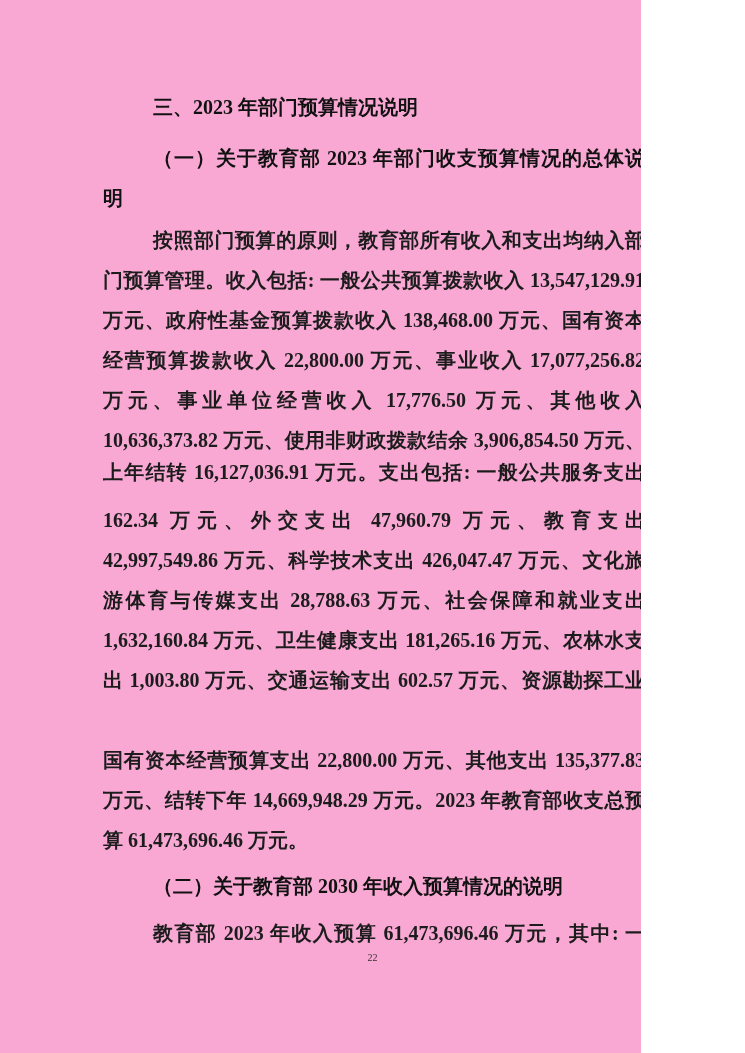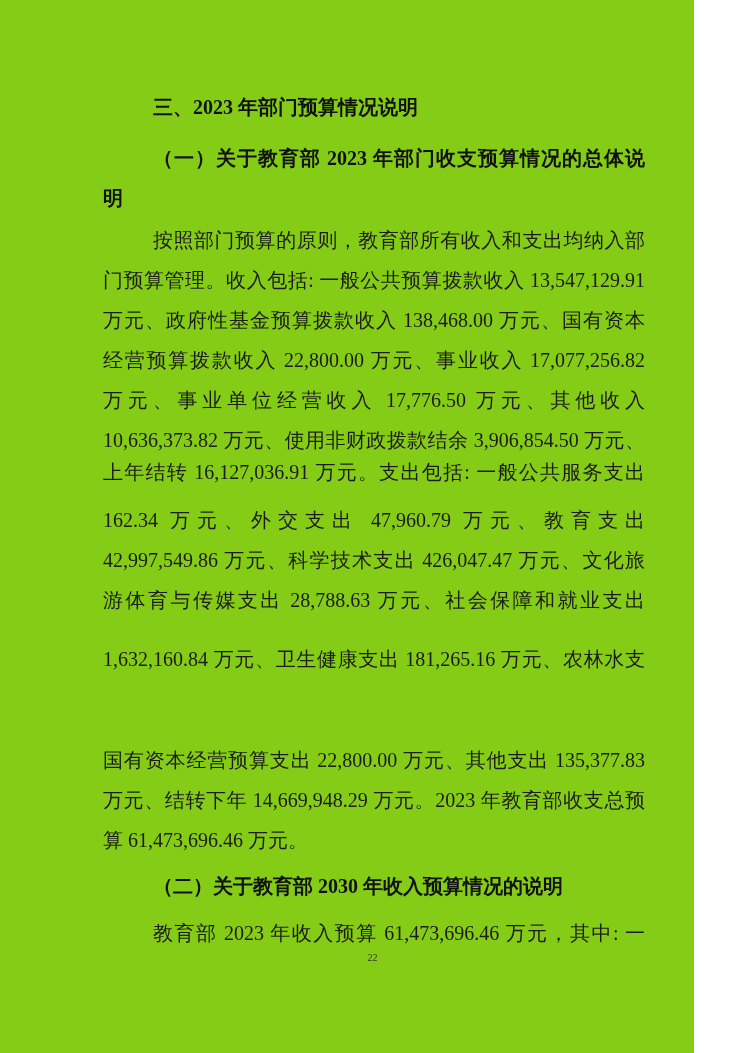--- a/index.html
+++ b/index.html
@@ -3,44 +3,44 @@
 <meta charset="utf-8">
 <style>
   * { margin: 0; padding: 0; box-sizing: border-box; }
   html, body { width: 745px; background: #ffffff; }
   body {
     font-family: "Liberation Serif", "DejaVu Serif", serif;
     color: #1c1c1c;
   }
   .page {
     position: relative;
-    width: 694px;
+    width: 641px;
     height: 1053px;
-    background: #84cc16;
+    background: #f9a8d4;
     overflow: hidden;
   }
   .tline {
     position: absolute;
     left: 103px;
     width: 542px;
     height: 40px;
     line-height: 40px;
     font-size: 20px;
   }
   .heading {
     font-weight: 700;
     color: #111111;
   }
   .indent { text-indent: 50px; }
   .just {
     text-align: justify;
     text-align-last: justify;
   }
   .bodyline {
-    font-weight: 400;
+    font-weight: 700;
   }
   .pageno {
     position: absolute;
     left: 0;
     width: 745px;
     top: 952px;
     text-align: center;
     font-size: 10px;
     color: #333333;
   }
@@ -58,21 +58,22 @@
   <div class="tline bodyline indent just" style="top:220px;">按照部门预算的原则，教育部所有收入和支出均纳入部</div>
   <div class="tline bodyline just" style="top:260px;">门预算管理。收入包括: 一般公共预算拨款收入 13,547,129.91</div>
   <div class="tline bodyline just" style="top:300px;">万元、政府性基金预算拨款收入 138,468.00 万元、国有资本</div>
   <div class="tline bodyline just" style="top:340px;">经营预算拨款收入 22,800.00 万元、事业收入 17,077,256.82</div>
   <div class="tline bodyline just" style="top:380px;">万元、事业单位经营收入 17,776.50 万元、其他收入</div>
   <div class="tline bodyline just" style="top:420px;">10,636,373.82 万元、使用非财政拨款结余 3,906,854.50 万元、</div>
   <div class="tline bodyline just" style="top:452px;">上年结转 16,127,036.91 万元。支出包括: 一般公共服务支出</div>
   <div class="tline bodyline just" style="top:500px;">162.34 万元、外交支出 47,960.79 万元、教育支出</div>
   <div class="tline bodyline just" style="top:540px;">42,997,549.86 万元、科学技术支出 426,047.47 万元、文化旅</div>
   <div class="tline bodyline just" style="top:580px;">游体育与传媒支出 28,788.63 万元、社会保障和就业支出</div>
-  <div class="tline bodyline just" style="top:639px;">1,632,160.84 万元、卫生健康支出 181,265.16 万元、农林水支</div>
+  <div class="tline bodyline just" style="top:620px;">1,632,160.84 万元、卫生健康支出 181,265.16 万元、农林水支</div>
+  <div class="tline bodyline just" style="top:660px;">出 1,003.80 万元、交通运输支出 602.57 万元、资源勘探工业</div>
   <div class="tline bodyline just" style="top:740px;">国有资本经营预算支出 22,800.00 万元、其他支出 135,377.83</div>
   <div class="tline bodyline just" style="top:780px;">万元、结转下年 14,669,948.29 万元。2023 年教育部收支总预</div>
   <div class="tline bodyline" style="top:820px;">算 61,473,696.46 万元。</div>
 
   <div class="tline heading indent" style="top:866px;">（二）关于教育部 2030 年收入预算情况的说明</div>
 
   <div class="tline bodyline indent just" style="top:913px;">教育部 2023 年收入预算 61,473,696.46 万元，其中: 一</div>
 
   <div class="pageno">22</div>
 

